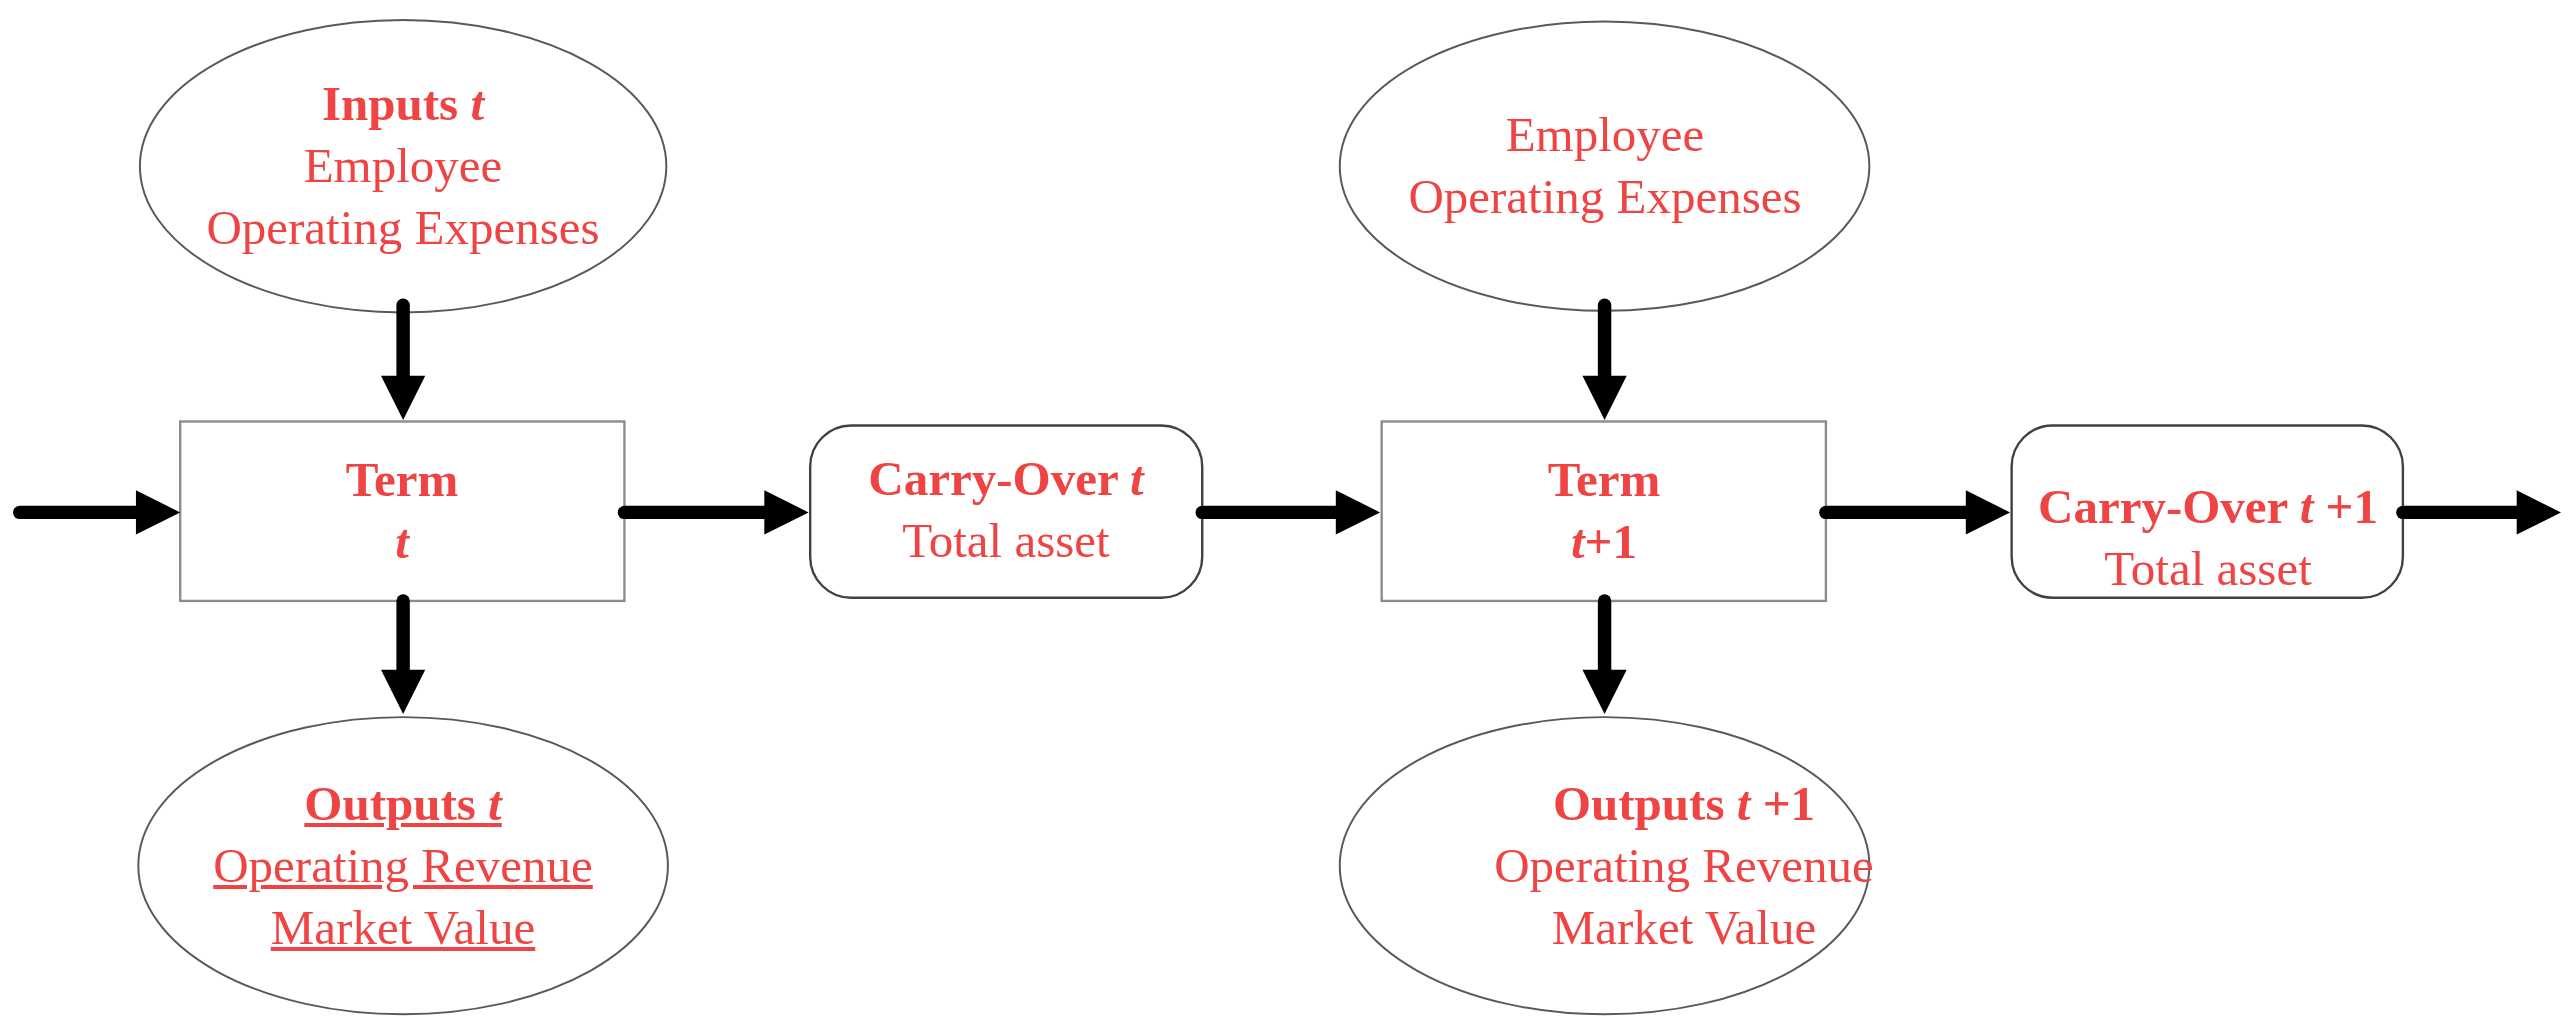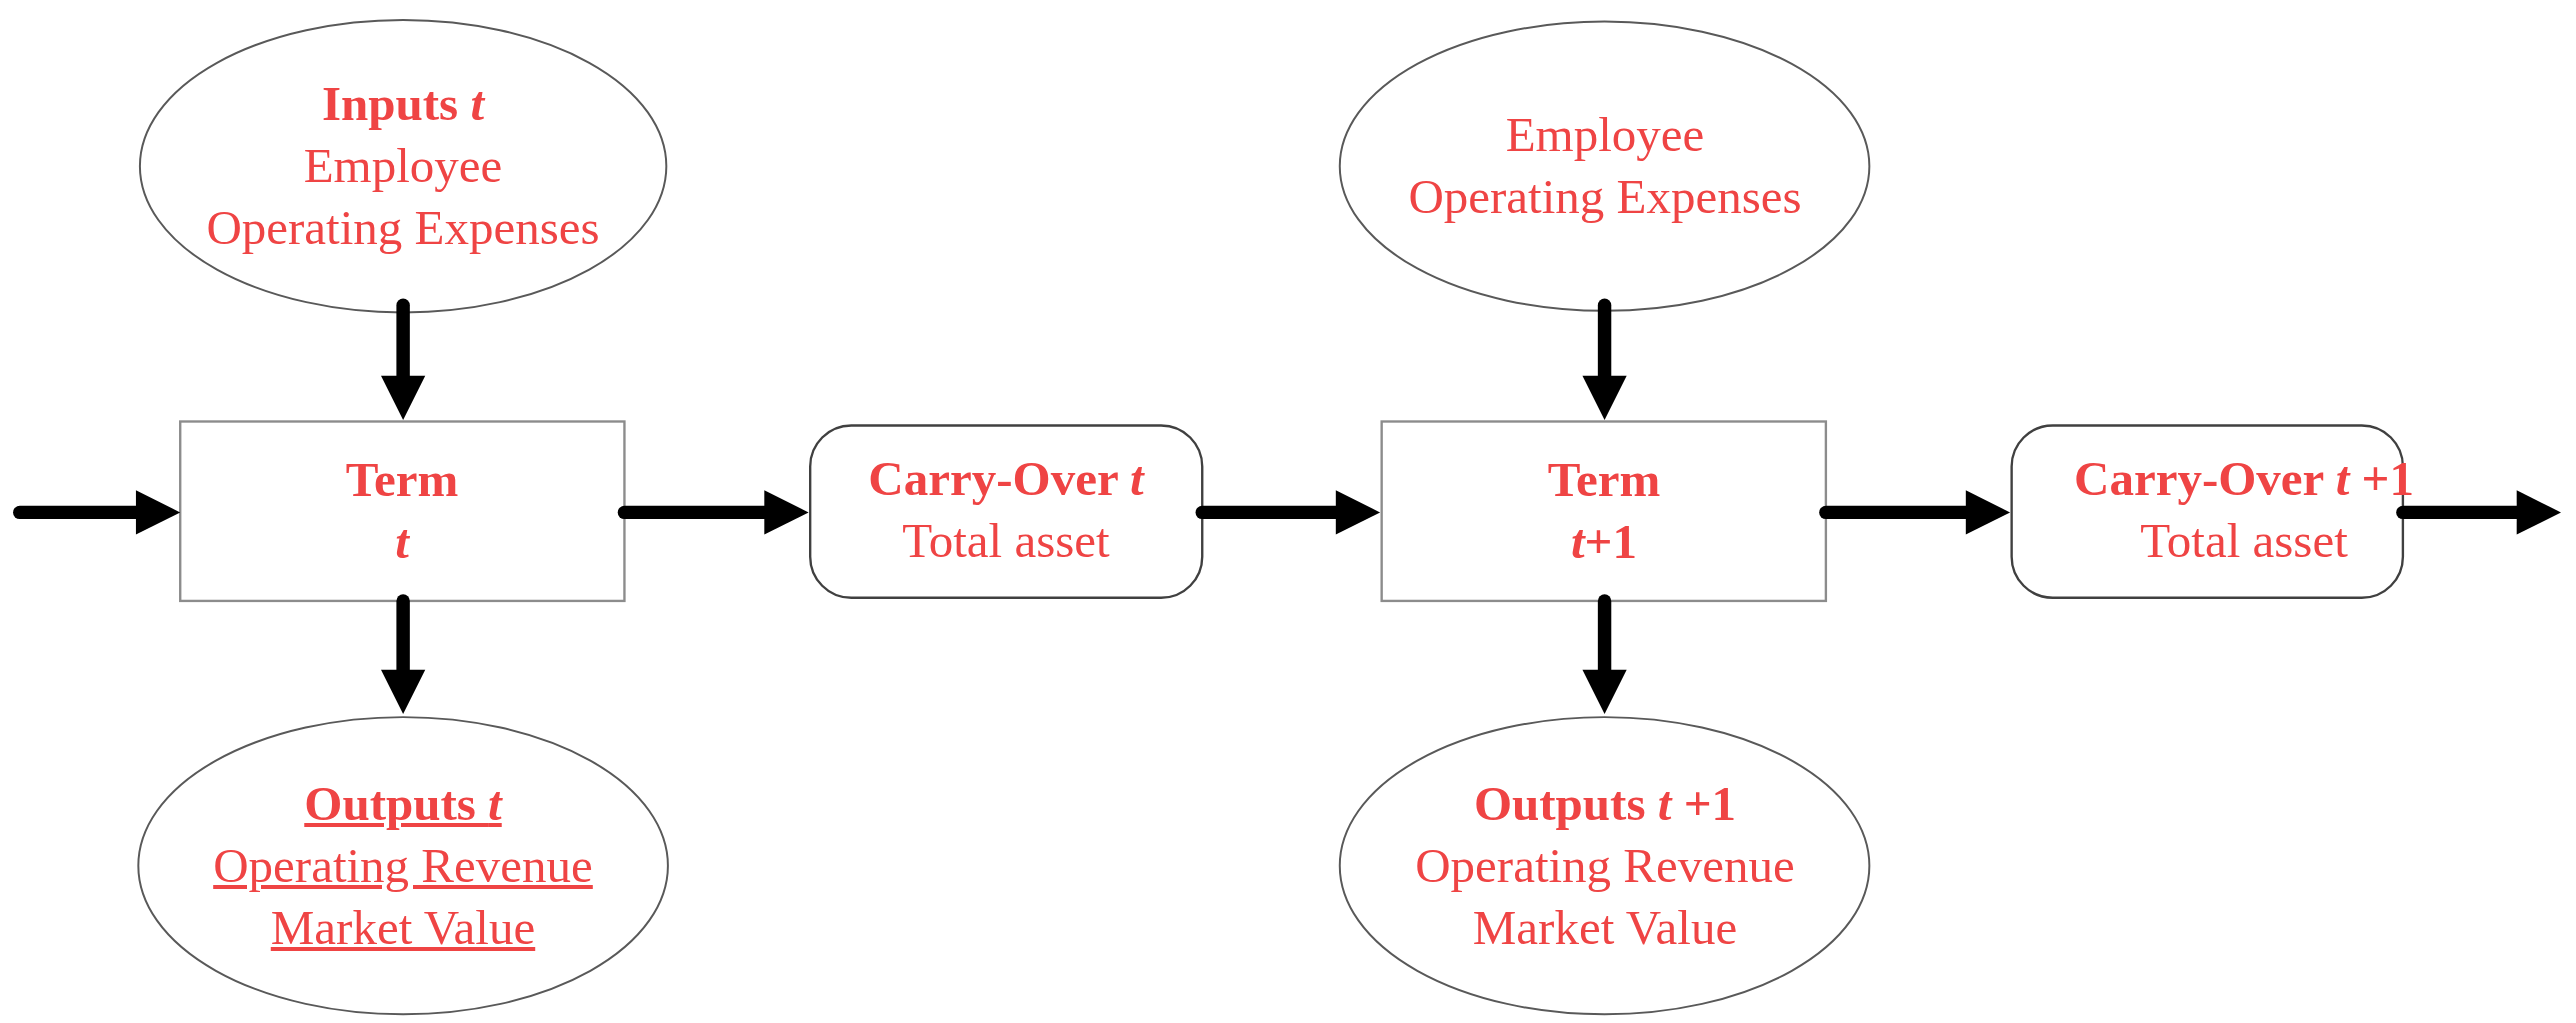--- a/index.html
+++ b/index.html
@@ -117,25 +117,25 @@
   <div class="label" style="left:1605px; top:166px;">
     <span class="line">Employee</span>
     <span class="line">Operating Expenses</span>
   </div>
 
   <div class="label" style="left:1604px; top:511px;">
     <span class="line b">Term</span>
     <span class="line"><span class="b i">t</span><span class="b">+1</span></span>
   </div>
 
-  <div class="label" style="left:2208px; top:510px;margin-left:36px;">
+  <div class="label" style="left:2208px; top:538px;">
     <span class="line"><span class="b">Carry-Over </span><span class="b i">t</span><span class="b"> +1</span></span>
     <span class="line">Total asset</span>
   </div>
 
-  <div class="label" style="left:1605px; top:866px;text-align:center;">
+  <div class="label" style="left:1684px; top:866px;text-align:center;">
     <span class="line"><span class="b">Outputs </span><span class="b i">t</span><span class="b"> +1</span></span>
     <span class="line">Operating Revenue</span>
     <span class="line">Market Value</span>
   </div>
 
 </div>
 
 
 </body></html>

